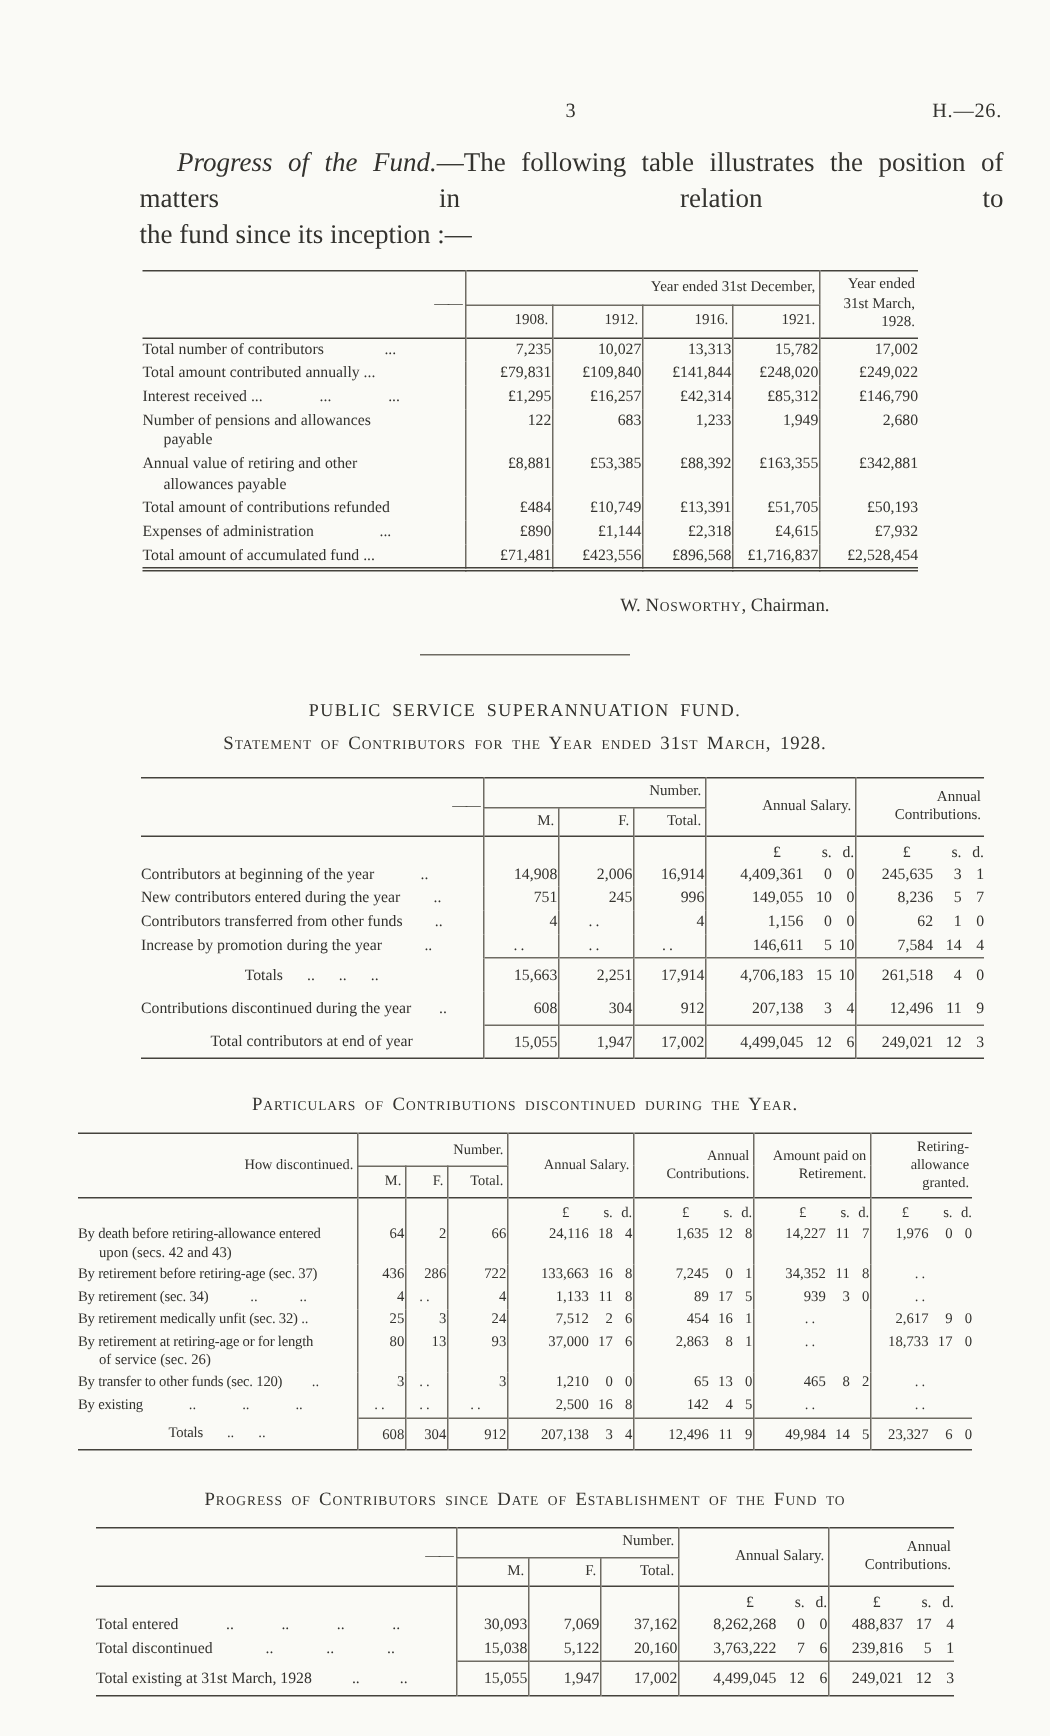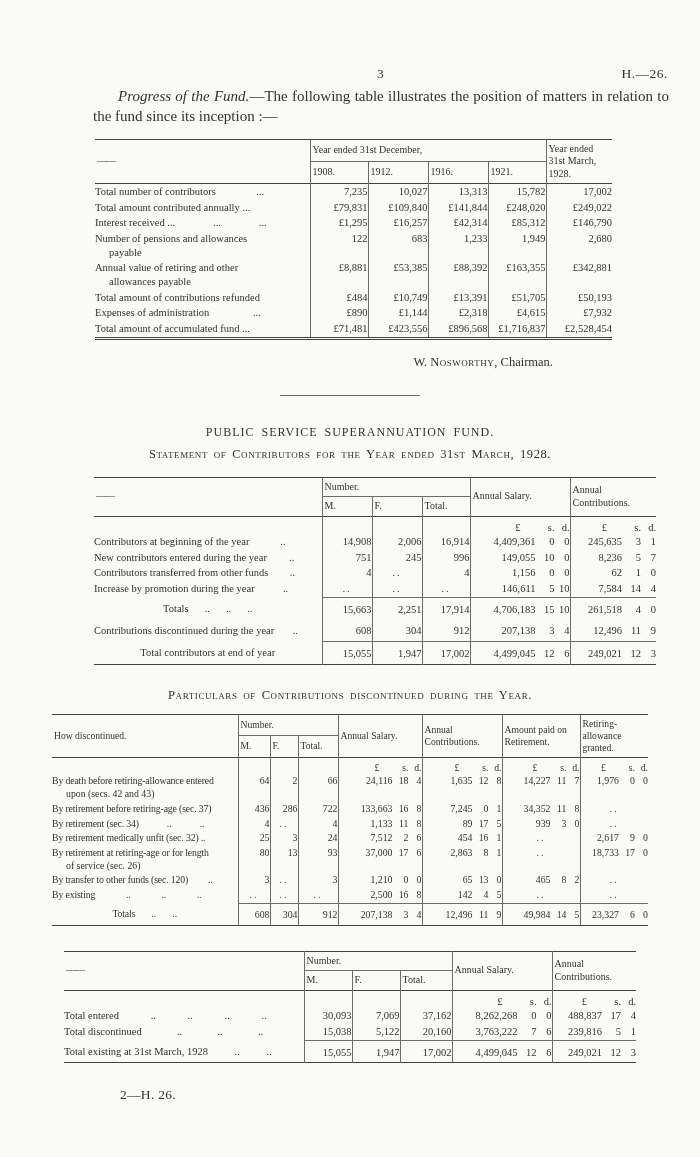--- a/index.html
+++ b/index.html
@@ -10,32 +10,32 @@
     width:700px;height:1157px;background:var(--paper);color:var(--ink);
     font-family:"Liberation Serif","DejaVu Serif",serif;
     -webkit-font-smoothing:antialiased;
   }
   
   .pagehead{position:relative;height:18px;margin-top:66px;font-size:13.5px;}
   .pagenum{position:absolute;left:377px;top:0;}
   .docref{position:absolute;right:32px;top:0;letter-spacing:.5px;}
   .pagefoot{margin:24px 0 0 120px;font-size:13.5px;letter-spacing:.3px;}
   
-  .intro{margin:3px 30px 0 93px;width:576px;font-size:15px;line-height:1.32;}
+  .intro{margin:13px 30px 0 93px;width:576px;font-size:18px;line-height:1.32;}
   .intro .l1{text-align:justify;text-align-last:justify;text-indent:25px;}
   .intro .l1 i{font-style:italic;}
   
   .sig{margin-top:15px;padding-right:147px;text-align:right;font-size:12.5px;}
   .sc{font-variant:small-caps;letter-spacing:.5px;}
   .divider{width:140px;margin:25px auto 0;border-top:1px solid var(--line);}
   .h-caps{margin-top:29px;text-align:center;font-size:12px;letter-spacing:1px;word-spacing:3px;}
   .h-small{margin-top:7px;text-align:center;font-size:12.5px;font-variant:small-caps;letter-spacing:.6px;word-spacing:2px;}
   
   table.dt{border-collapse:collapse;table-layout:fixed;border-top:1px solid var(--line-dark);}
-  table.dt th{font-weight:normal;text-align:left;vertical-align:middle;padding:3px 2px;line-height:1.25;}
+  table.dt th{font-weight:normal;text-align:right;vertical-align:middle;padding:3px 2px;line-height:1.25;}
   table.dt td{vertical-align:top;padding:1px 0;line-height:1.3;}
   .bl{border-left:1px solid var(--line);}
   .grp{border-bottom:1px solid var(--line);}
   tbody tr:first-child td{border-top:1px solid var(--line-dark);}
   tr.ra td:not(.stub){border-top:1px solid var(--line);}
   tr.sp td{padding-top:5px;padding-bottom:3px;margin-top:47px;}
   td.stub{padding-left:2px;}
   .lblline{display:flex;align-items:baseline;}
   .lbl{white-space:pre;}
   .dots{flex:1;display:flex;justify-content:space-evenly;padding-right:5px;}
@@ -547,20 +547,21 @@
         <td class="num bl">912</td>
         <td class="money bl"><span class="mp">207,138</span><span class="ms">3</span><span class="md">4</span></td>
         <td class="money bl"><span class="mp">12,496</span><span class="ms">11</span><span class="md">9</span></td>
         <td class="money bl"><span class="mp">49,984</span><span class="ms">14</span><span class="md">5</span></td>
         <td class="money bl"><span class="mp">23,327</span><span class="ms">6</span><span class="md">0</span></td>
       </tr>
     </tbody>
 </table>
 
 <div class="h-prog">
+  <div>Progress of Contributors since Date of Establishment of the Fund to</div>
 </div>
 
 <table class="dt t4">
   <colgroup>
       <col style="width:240px">
       <col style="width:48px">
       <col style="width:48px">
       <col style="width:52px">
       <col style="width:100px">
       <col style="width:84px">

